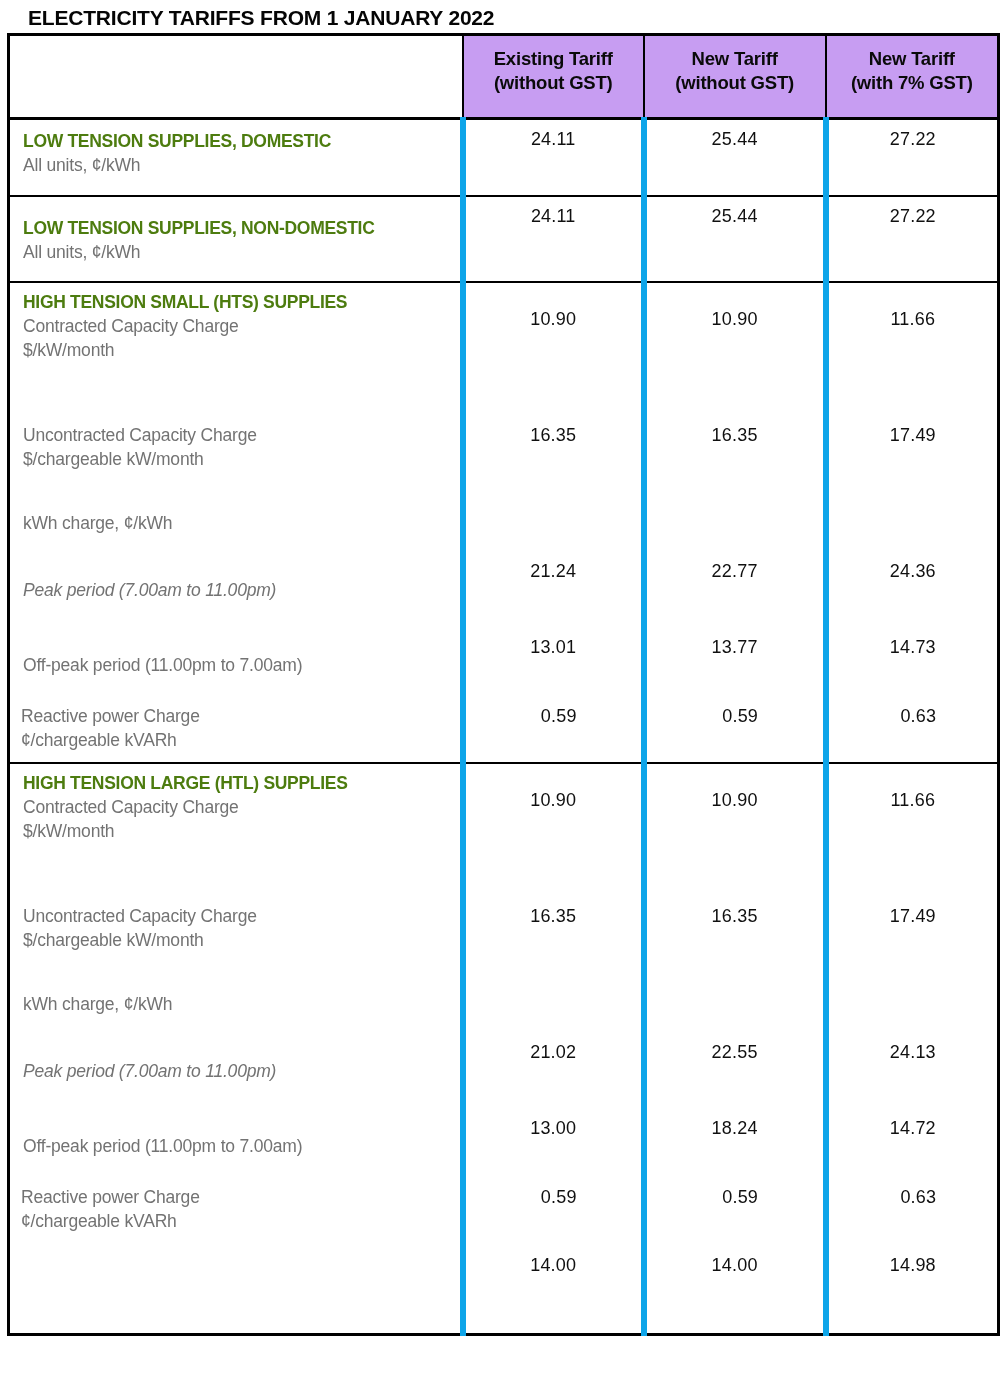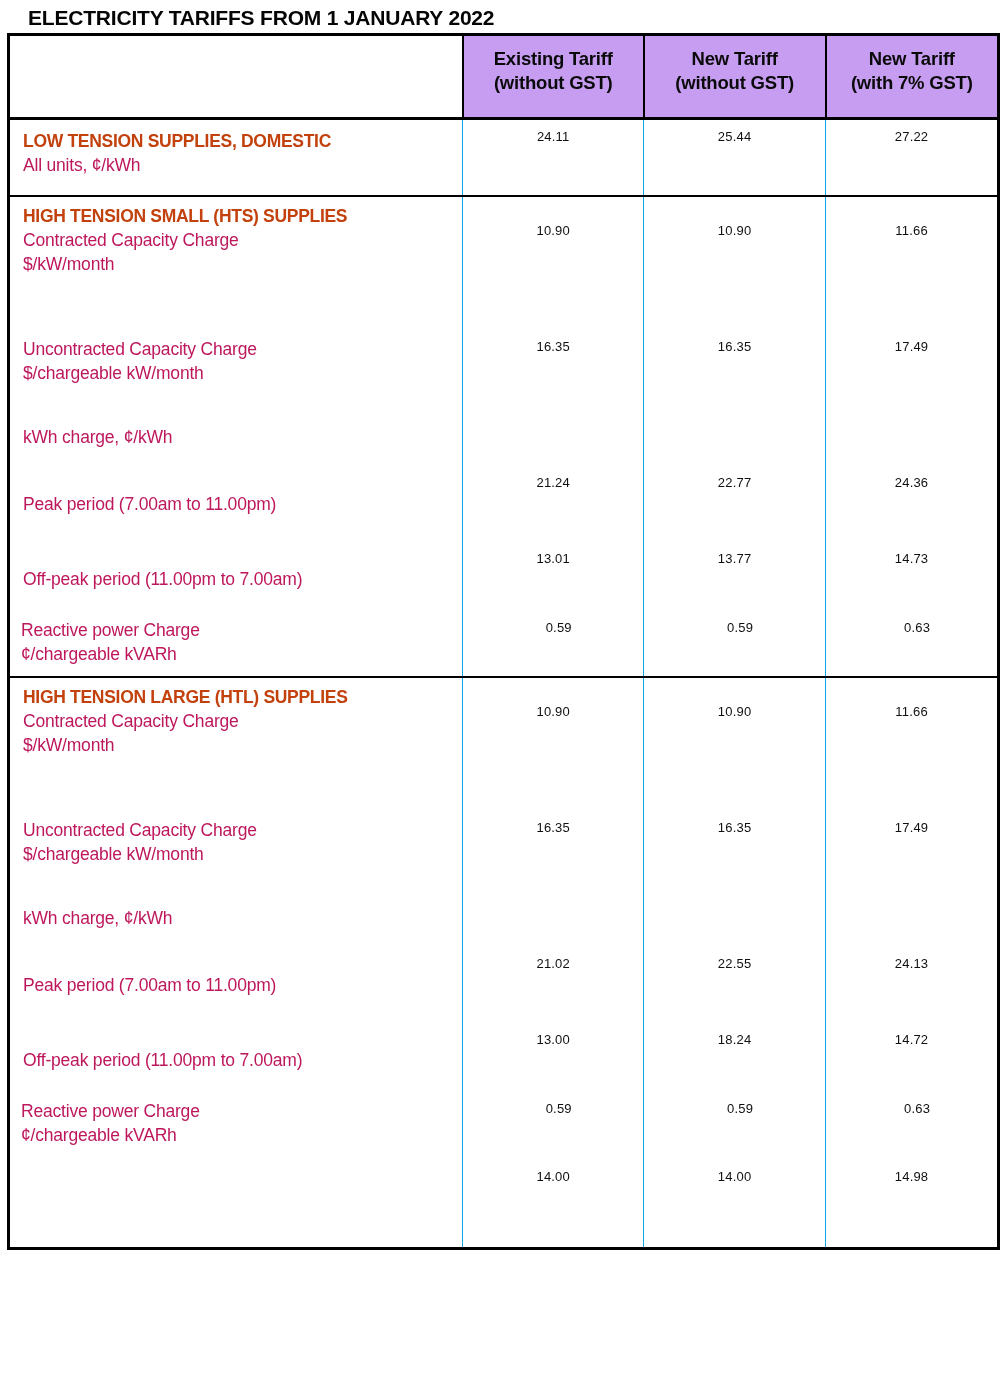--- a/index.html
+++ b/index.html
@@ -48,45 +48,45 @@
     font-size: 18.5px;
     letter-spacing: -0.2px;
     line-height: 24px;
     padding-top: 11px;
     color: #0a0a0a;
   }
   tr.header td.corner { background: #ffffff; }
 
   
   td.td-val {
-    border-left: 1px solid #0ea5e9;
+    border-left: 6px solid #0ea5e9;
     text-align: center;
-    font-size: 13px;
+    font-size: 18px;
     letter-spacing: 0.2px;
     color: #101010;
   }
 
   
   tr.sec-start td { border-top: 2px solid #000000; }
 
   
   td.td-label { padding-left: 13px; padding-right: 10px; }
   .lbl-b {
     font-weight: bold;
     font-size: 17.5px;
     letter-spacing: -0.3px;
     line-height: 24px;
-    color: #c2410c;
+    color: #4d7c0f;
     white-space: nowrap;
   }
   .lbl {
     font-size: 17.5px;
     letter-spacing: -0.2px;
     line-height: 24px;
-    color: #be185d;
+    color: #737373;
     white-space: nowrap;
   }
 
   
   tr.rw-lt td { height: 66px; }
   tr.rw-lt td.td-label { padding-top: 9px; }
   tr.rw-lt td.td-val { padding-top: 9px; }
 
   tr.rw-lt2 td { height: 65px; }
   tr.rw-lt2 td.td-label { padding-top: 19px; }
@@ -97,21 +97,21 @@
   tr.rw-sec-title td.td-val { padding-top: 26px; }
 
   tr.rw-capacity td { height: 78px; }
   tr.rw-capacity td.td-label { padding-top: 10px; }
   tr.rw-capacity td.td-val { padding-top: 12px; }
 
   tr.rw-kwh td { height: 42px; }
   tr.rw-kwh td.td-label { padding-top: 8px; }
 
   tr.rw-peak td { height: 55px; }
-  tr.rw-peak td.td-label { padding-top: 25px; }
+  tr.rw-peak td.td-label { padding-top: 25px; font-style: italic; }
   tr.rw-peak td.td-val { padding-top: 8px; }
 
   tr.rw-offpeak td { height: 49px; }
   tr.rw-offpeak td.td-label { padding-top: 20px; }
   tr.rw-offpeak td.td-val { padding-top: 4px; }
 
   tr.rw-react td { height: 56px; padding-left: 11px; }
   tr.rw-react td.td-label { padding-top: 2px; }
   tr.rw-react td.td-val { padding-top: 4px; }
 </style>
@@ -148,20 +148,29 @@
   <tr class="sec-start rw-lt">
     <td class="td-label">
       <div class="lbl-b">LOW TENSION SUPPLIES, DOMESTIC</div>
       <div class="lbl">All units, ¢/kWh</div>
     </td>
     <td class="td-val">24.11</td>
     <td class="td-val">25.44</td>
     <td class="td-val">27.22</td>
   </tr>
 
+  <tr class="sec-start rw-lt2">
+    <td class="td-label">
+      <div class="lbl-b">LOW TENSION SUPPLIES, NON-DOMESTIC</div>
+      <div class="lbl">All units, ¢/kWh</div>
+    </td>
+    <td class="td-val">24.11</td>
+    <td class="td-val">25.44</td>
+    <td class="td-val">27.22</td>
+  </tr>
 
   <tr class="sec-start rw-sec-title">
     <td class="td-label">
       <div class="lbl-b">HIGH TENSION SMALL (HTS) SUPPLIES</div>
       <div class="lbl">Contracted Capacity Charge</div>
       <div class="lbl">$/kW/month</div>
     </td>
     <td class="td-val">10.90</td>
     <td class="td-val">10.90</td>
     <td class="td-val">11.66</td>

